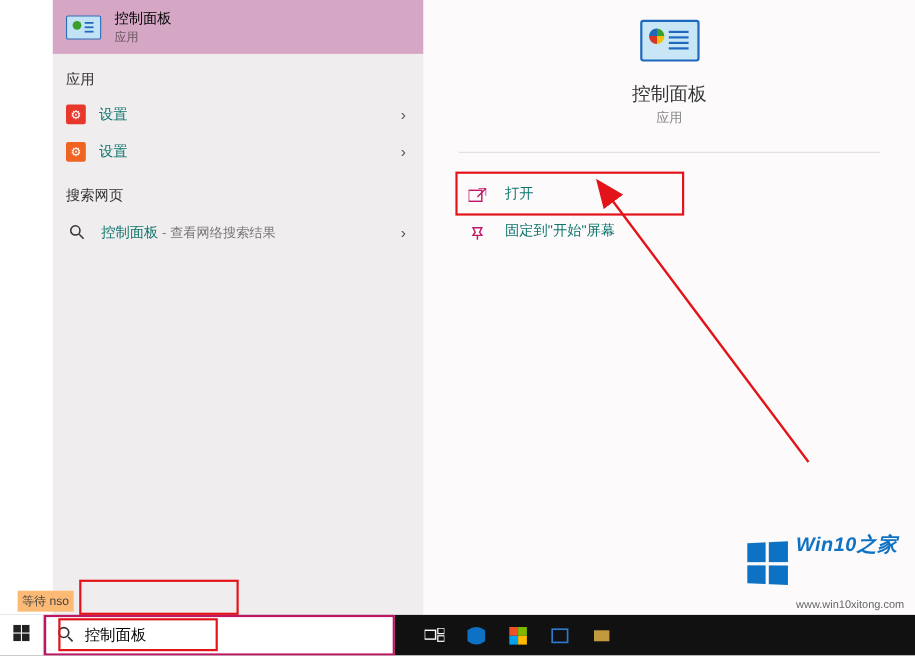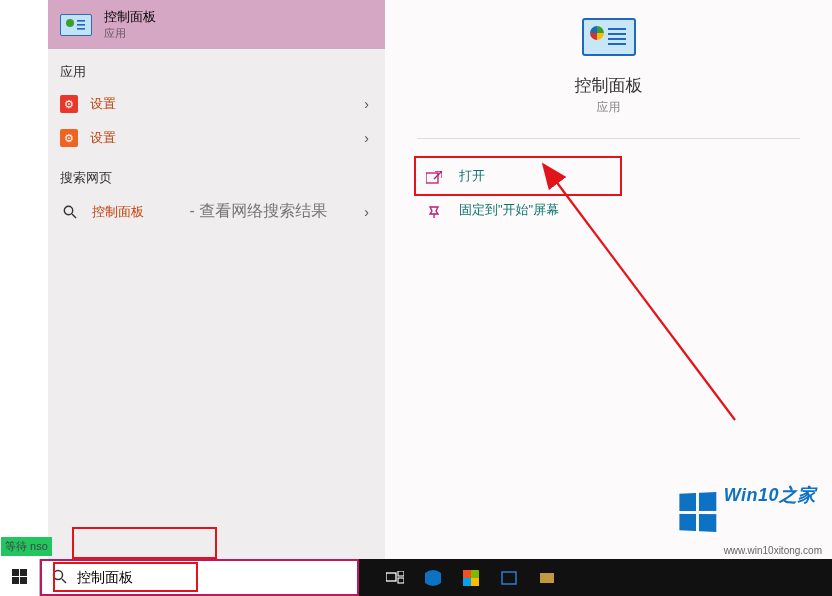--- a/index.html
+++ b/index.html
@@ -11,22 +11,22 @@
     .best-match-icon { width: 32px; height: 22px; background: #c2e2f5; border: 1px solid #2a6db8; border-radius: 2px; display: flex; align-items: center; justify-content: center; }
     .best-match-text { display: flex; flex-direction: column; }
     .best-match-title { font-size: 13px; color: #000; font-weight: 500; }
     .best-match-sub { font-size: 11px; color: #6b5863; }
     
     .section-header { font-size: 13px; color: #333; padding: 14px 12px 6px; }
     
     .list-item { display: flex; align-items: center; padding: 8px 12px; gap: 12px; cursor: pointer; position: relative; }
     .item-icon { width: 20px; height: 20px; display: flex; align-items: center; justify-content: center; font-size: 14px; }
     .chevron { position: absolute; right: 16px; color: #555; font-size: 14px; }
-    .item-label { font-size: 13px; color: #c2410c; }
-    .item-sublabel { font-size: 16px; color: #777; margin-left: 41px; }
+    .item-label { font-size: 13px; color: #0f766e; }
+    .item-sublabel { font-size: 12px; color: #777; }
     
     .icon-red { background: #e8372b; color: #fff; border-radius: 2px; width: 18px; height: 18px; font-size: 11px; }
     .icon-orange { background: #f06423; color: #fff; border-radius: 2px; width: 18px; height: 18px; font-size: 11px; }
     .icon-search { color: #333; font-size: 14px; }
     
     .detail-panel { position: absolute; left: 385px; top: 0; width: 447px; height: 559px; background: #fcfafb; }
     .detail-header { text-align: center; padding: 18px 0 16px; }
     .detail-icon { width: 54px; height: 38px; margin: 0 auto 18px; background: #c9e6f7; border: 2px solid #1f69bd; border-radius: 3px; position: relative; }
     .detail-icon::before { content: ""; position: absolute; left: 6px; top: 6px; width: 14px; height: 14px; border-radius: 50%; background: conic-gradient(#3ba02b 0 25%, #f2c00c 25% 50%, #d93527 50% 75%, #1f69bd 75% 100%); }
     .detail-icon::after { content: ""; position: absolute; right: 8px; top: 8px; width: 18px; height: 2px; background: #1f69bd; box-shadow: 0 5px 0 #1f69bd, 0 10px 0 #1f69bd, 0 15px 0 #1f69bd; }
@@ -48,21 +48,21 @@
     .start-btn { width: 40px; height: 37px; background: #fff; display: flex; align-items: center; justify-content: center; color: #222; border-right: 1px solid #bbb; }
     .start-icon { font-size: 15px; }
     .search-box { height: 37px; width: 319px; background: #fff; border: 2px solid #bd1764; display: flex; align-items: center; padding: 0 10px; gap: 10px; }
     .search-box-icon { color: #333; font-size: 14px; }
     .search-box-input { border: none; outline: none; font-size: 14px; flex: 1; background: transparent; }
     .task-icons { display: flex; align-items: center; gap: 2px; margin-left: 18px; }
     .task-icon { width: 36px; height: 37px; display: flex; align-items: center; justify-content: center; color: #fff; font-size: 14px; }
     .colored-squares { display: flex; flex-wrap: wrap; width: 16px; height: 16px; }
     .colored-squares span { width: 8px; height: 8px; }
     
-    .wait-text { position: absolute; left: 1px; bottom: 40px; font-size: 11px; color: #444; background: #22c55e; padding: 2px 4px; }
+    .wait-text { position: absolute; left: 16px; bottom: 40px; font-size: 11px; color: #444; background: #fdba74; padding: 2px 4px; }
     
     .watermark { position: absolute; right: 10px; bottom: 40px; display: flex; align-items: center; gap: 8px; }
     .wm-logo { width: 38px; height: 38px; display: grid; grid-template-columns: 1fr 1fr; grid-template-rows: 1fr 1fr; gap: 3px; transform: perspective(100px) rotateY(-14deg); }
     .wm-logo span { background: #0e72c4; }
     .wm-text { display: flex; flex-direction: column; }
     .wm-title { font-size: 18px; color: #0e72c4; font-weight: 600; font-style: italic; letter-spacing: 0.5px; line-height: 1; margin-top: 18px; }
     .wm-url { font-size: 10px; color: #666; margin-top: 41px; }
   </style>
 </head>
 <body>

